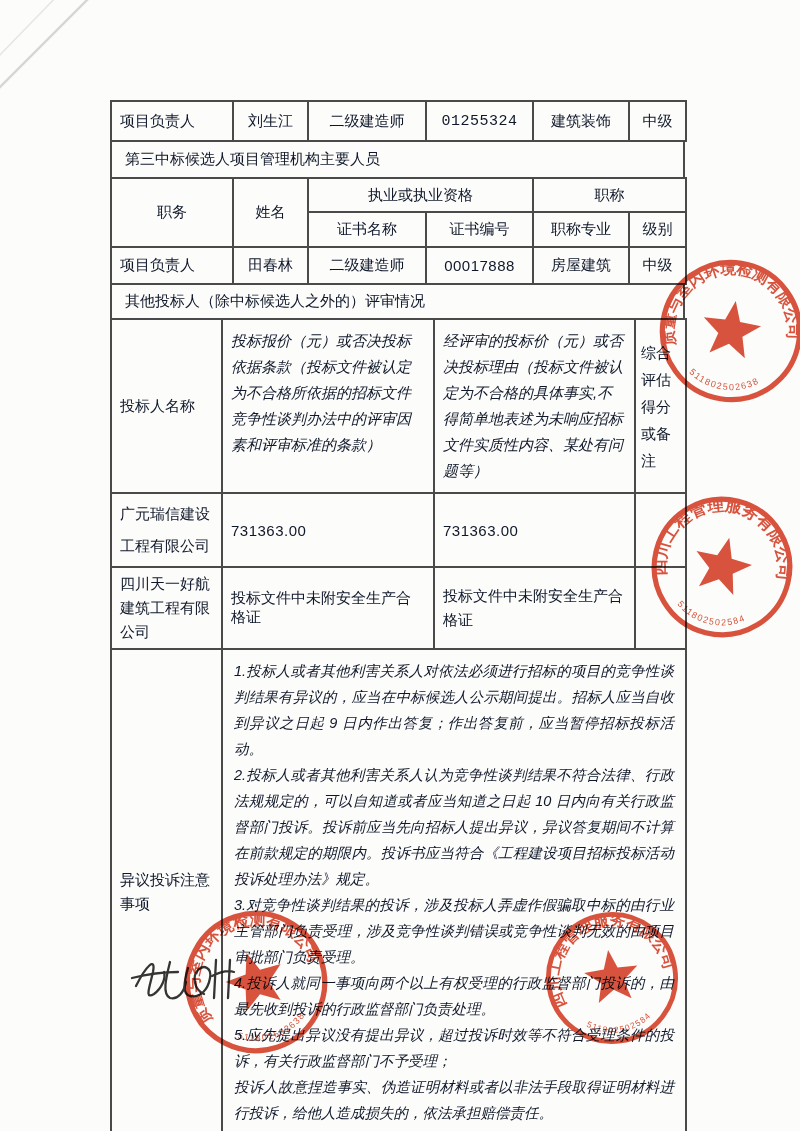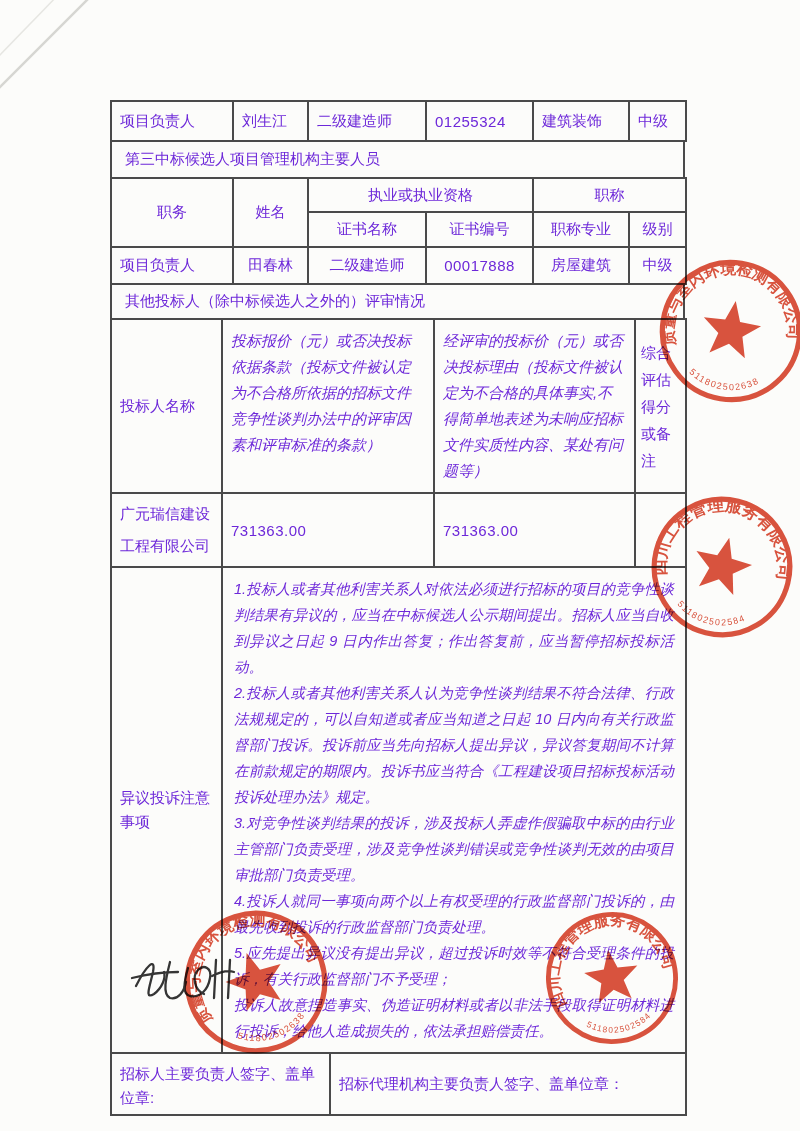--- a/index.html
+++ b/index.html
@@ -1,23 +1,23 @@
 <!DOCTYPE html>
 <html><head>
 <meta charset="utf-8">
 <style>
   html,body{margin:0;padding:0;background:#e9e9e9;}
   .page{position:relative;width:800px;height:1131px;background:#fcfcfa;overflow:hidden;
-        font-family:"Liberation Sans","DejaVu Sans",sans-serif;color:#6d28d9;margin:0 auto;}
+        font-family:"Liberation Sans","DejaVu Sans",sans-serif;color:#0f172a;margin:0 auto;}
   .doc{position:absolute;left:110px;top:100px;width:575px;}
   table{width:575px;table-layout:fixed;border-collapse:collapse;margin-top:-2px;}
   table:first-child{margin-top:0;}
   td{border:2px solid #4a4a4a;padding:4px 8px;font-size:15px;vertical-align:middle;
      word-break:break-all;overflow:hidden;}
-  td.ctr{text-align:left;}
+  td.ctr{text-align:center;font-family:Liberation Mono, monospace;}
   td.top{vertical-align:top;font-style:italic;}
   td.num{letter-spacing:.5px;}
   .section-row td{padding-left:13px;}
   .hdr td{text-align:center;}
   .longhead{font-size:15px;line-height:26px;padding:8px 8px;}
   .paras{font-size:14.5px;line-height:26px;padding:8px 11px;text-align:justify;}
   .paras div{margin:0;}
   .narrow{padding:4px 5px;line-height:27px;font-size:15px;}
   .sig-left{line-height:24px;vertical-align:top;padding-top:8px;}
   .sig-right{font-size:15px;}
@@ -121,20 +121,26 @@
         <td class="top longhead">投标报价（元）或否决投标依据条款（投标文件被认定为不合格所依据的招标文件竞争性谈判办法中的评审因素和评审标准的条款）</td>
         <td class="top longhead">经评审的投标价（元）或否决投标理由（投标文件被认定为不合格的具体事实,不得简单地表述为未响应招标文件实质性内容、某处有问题等）</td>
         <td class="narrow">综合评估得分或备注</td>
       </tr>
       <tr style="height:58px">
         <td style="line-height:32px">广元瑞信建设工程有限公司</td>
         <td class="num">731363.00</td>
         <td class="num">731363.00</td>
         <td></td>
       </tr>
+      <tr style="height:58px">
+        <td style="line-height:24px">四川天一好航建筑工程有限公司</td>
+        <td>投标文件中未附安全生产合格证</td>
+        <td style="line-height:24px">投标文件中未附安全生产合格证</td>
+        <td></td>
+      </tr>
     </tbody>
       </table>
 
     <table>
       <colgroup>
           <col style="width:111px">
           <col style="width:464px">
         </colgroup>
       <tbody>
           <tr style="height:370px">

